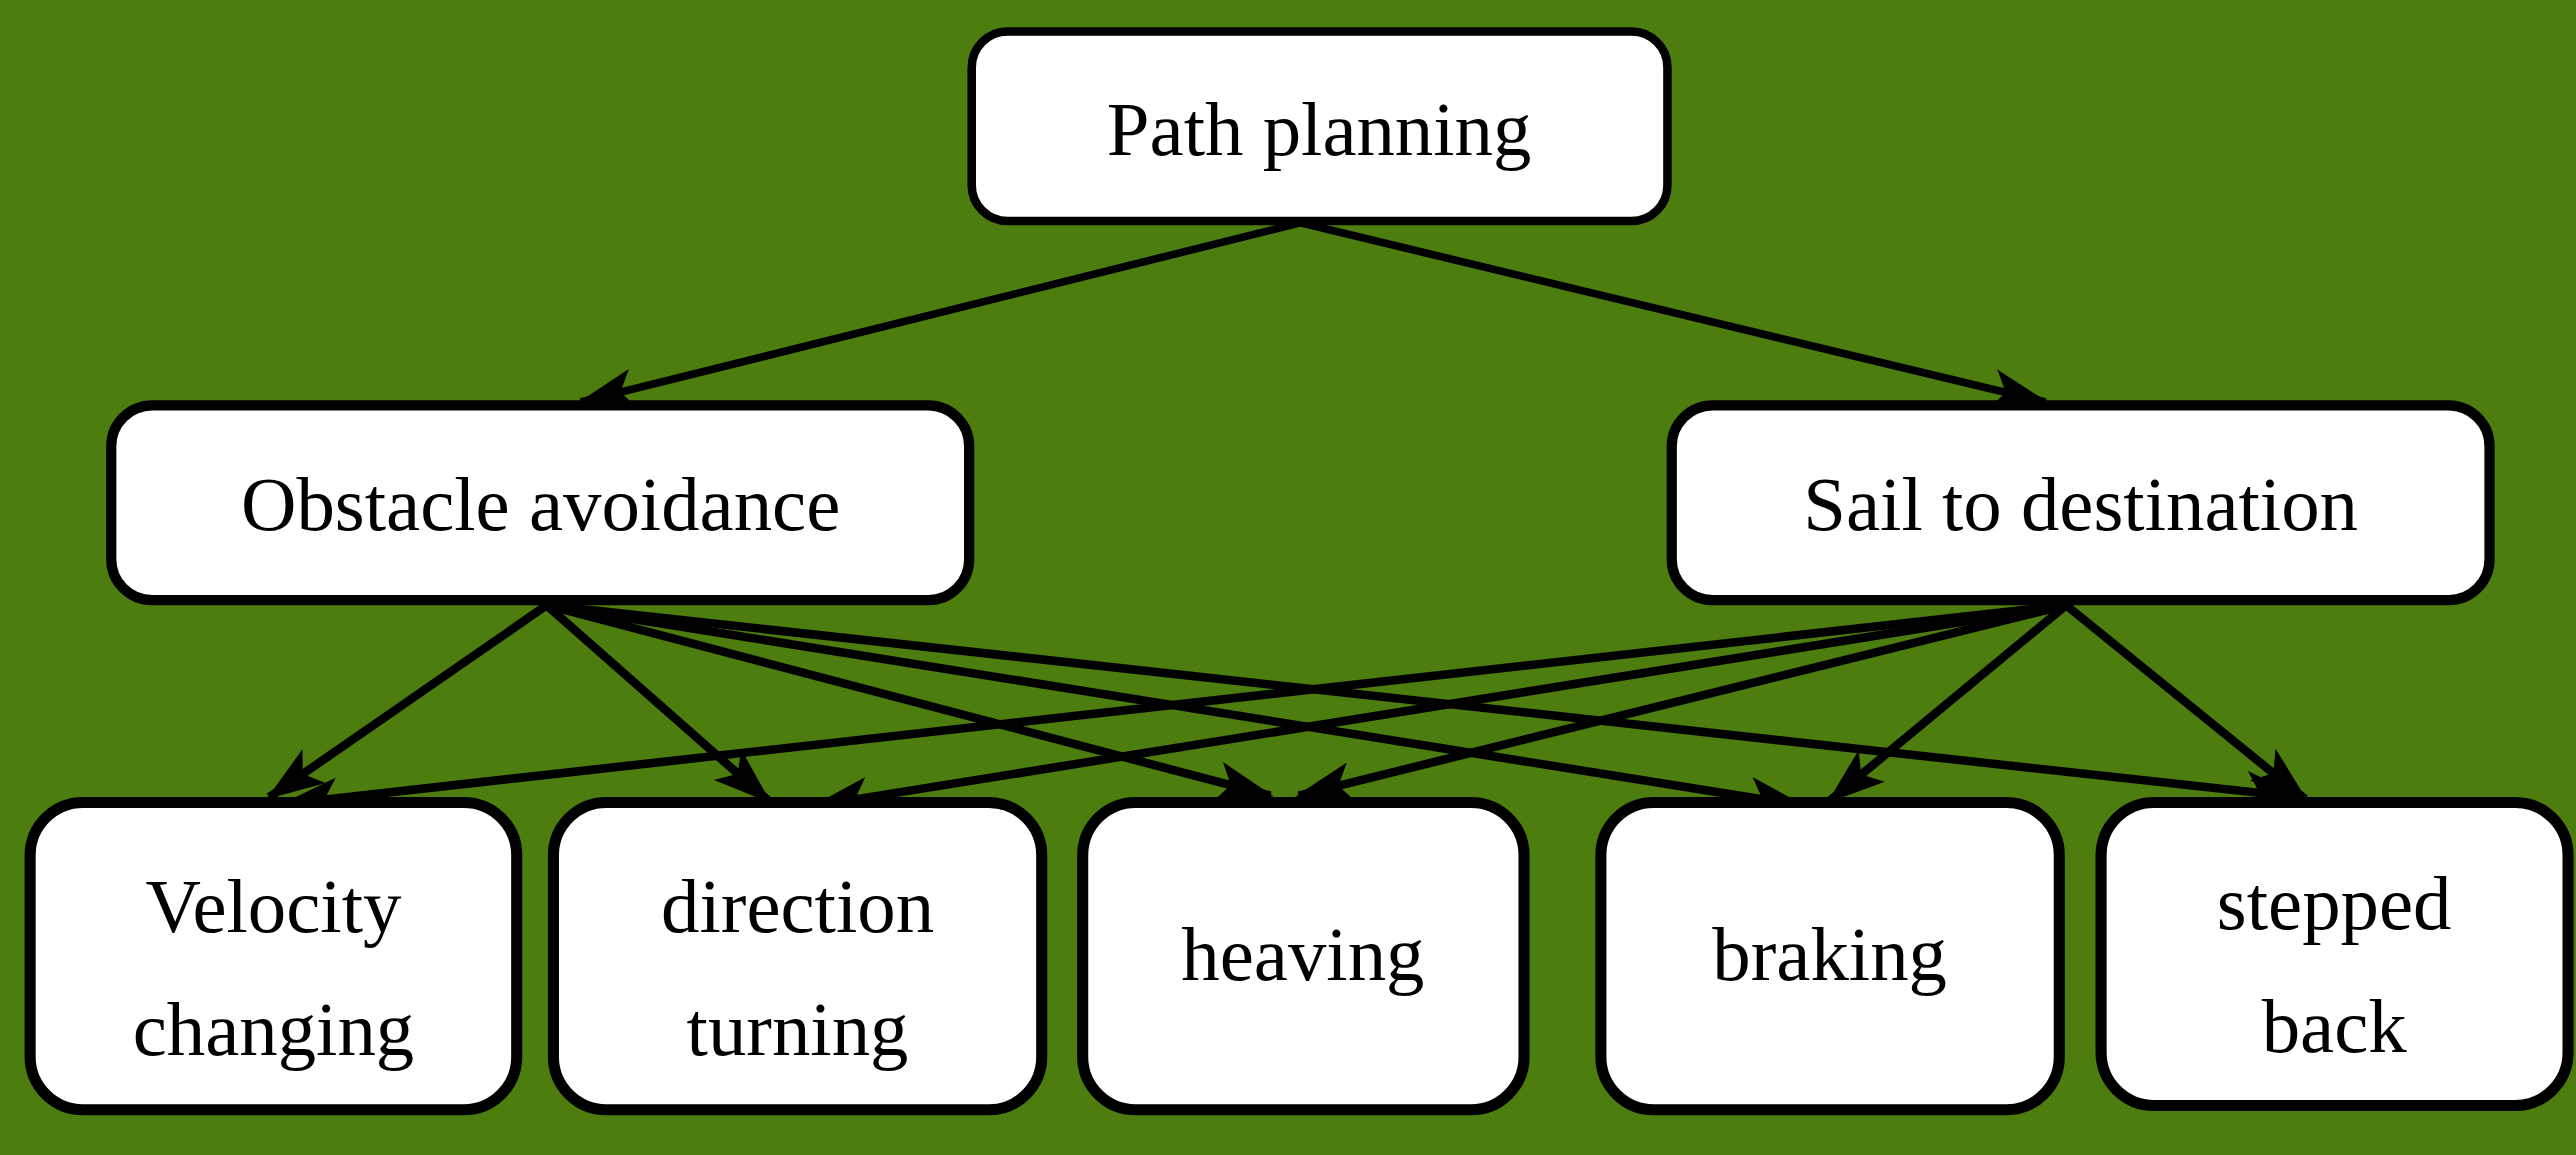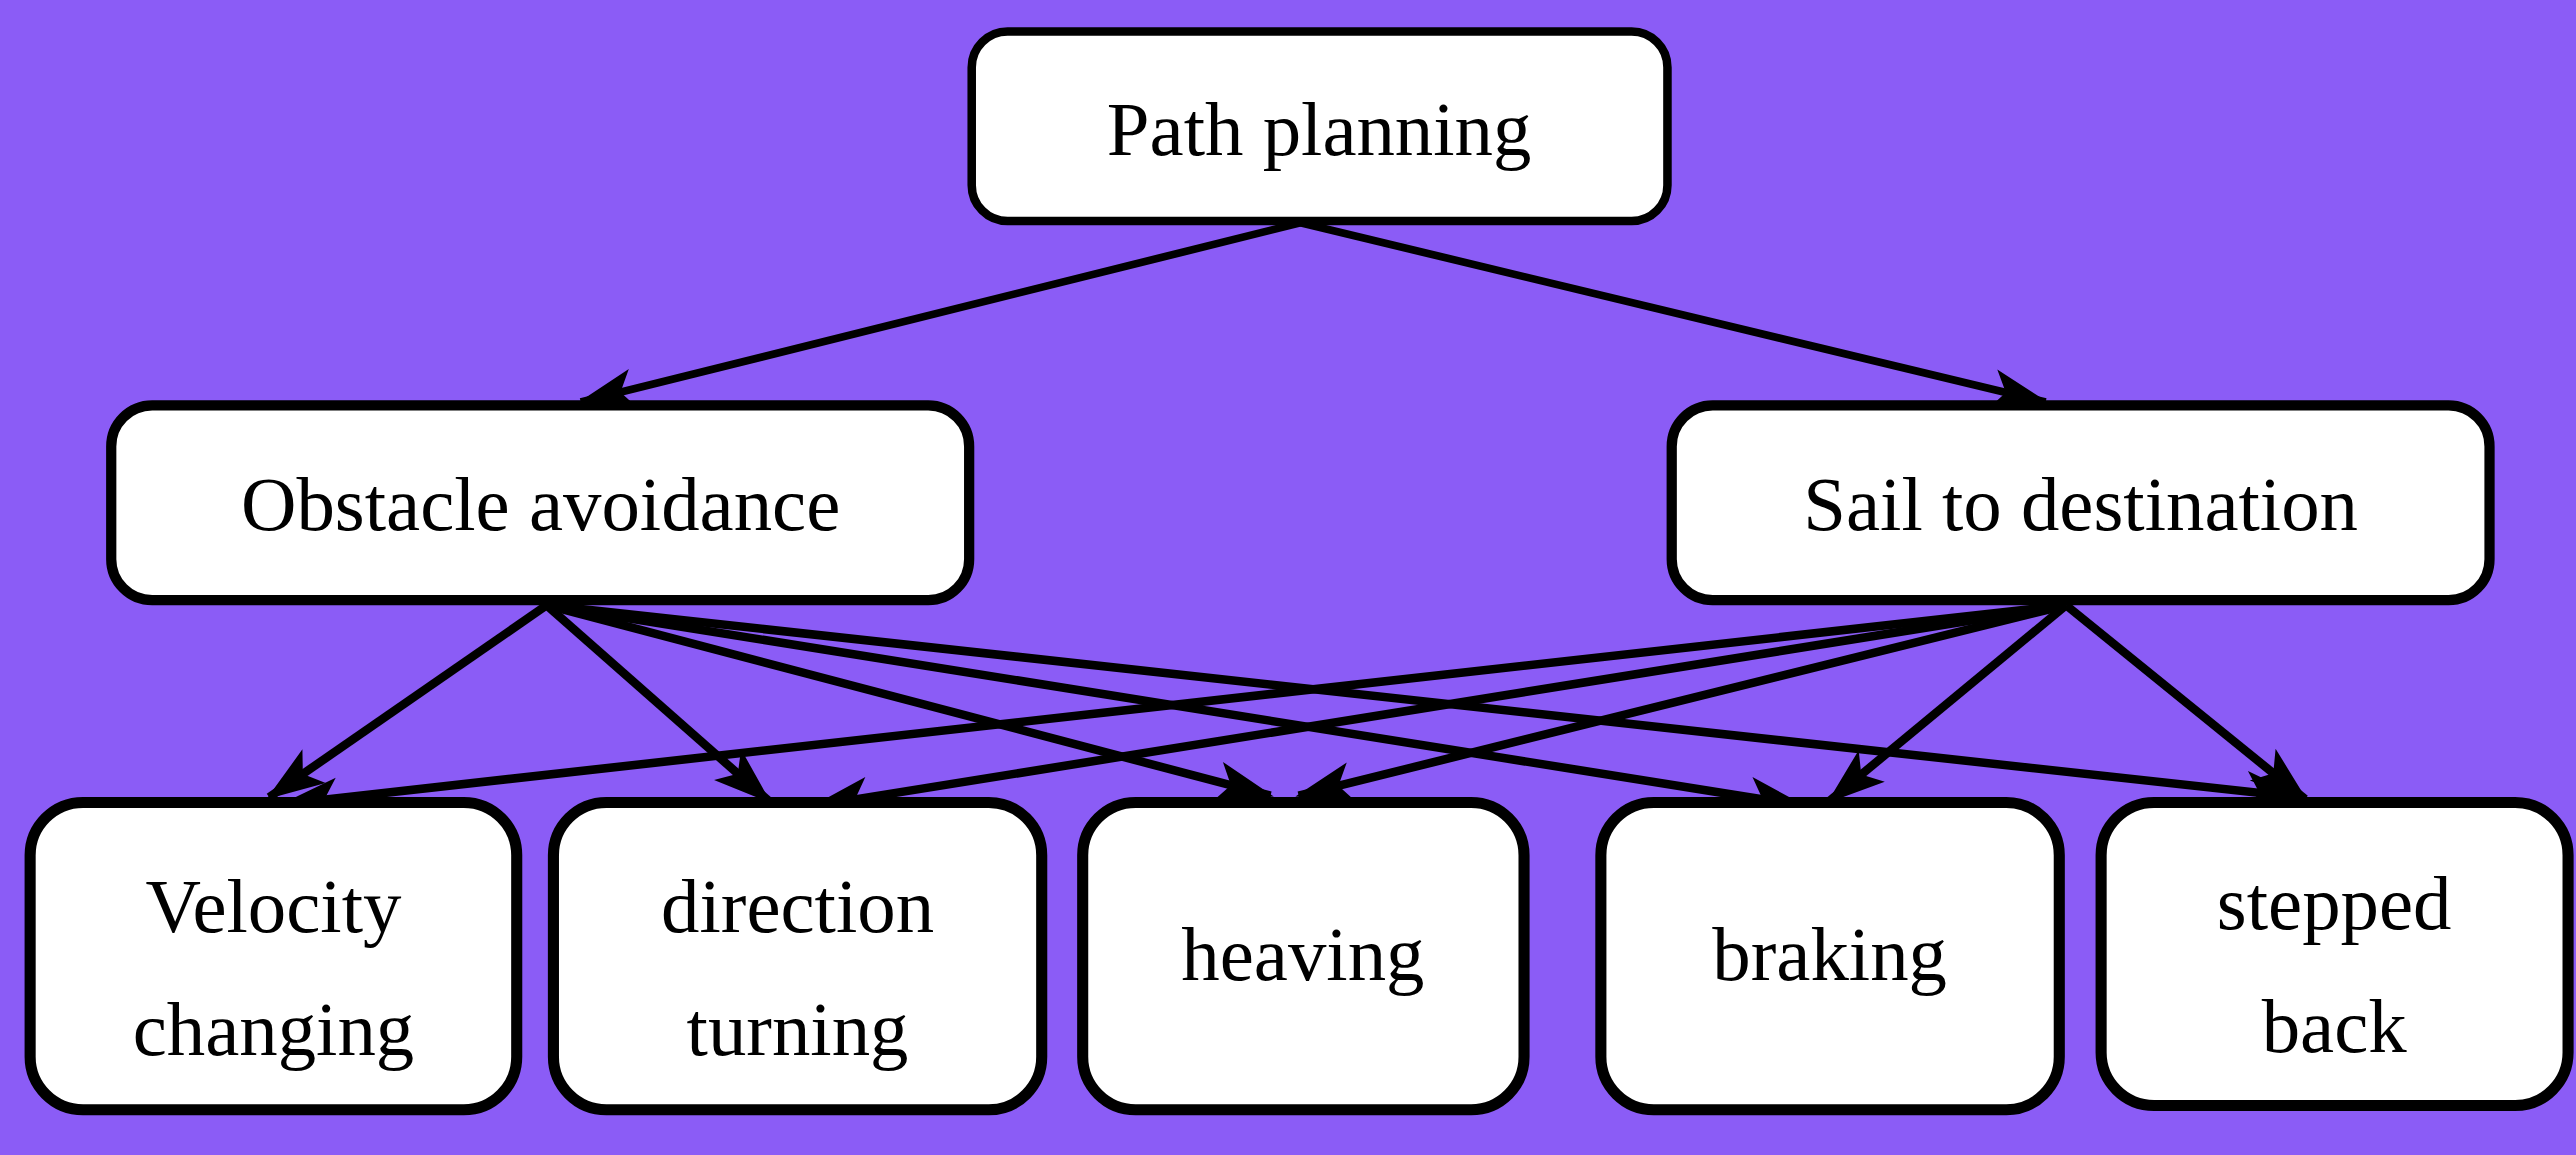--- a/index.html
+++ b/index.html
@@ -4,21 +4,21 @@
 <style>
   html, body {
     margin: 0;
     padding: 0;
     background: #ffffff;
   }
   .figure {
     position: relative;
     width: 2576px;
     height: 1155px;
-    background: #8b5cf6;
+    background: #4d7c0f;
     overflow: hidden;
   }
   svg { display: block; width: 100%; height: 100%; }
   .node-box {
     fill: #ffffff;
     stroke: #000000;
   }
   .box-thin  { stroke-width: 10; }
   .box-mid   { stroke-width: 12; }
   .box-thick { stroke-width: 13; }

